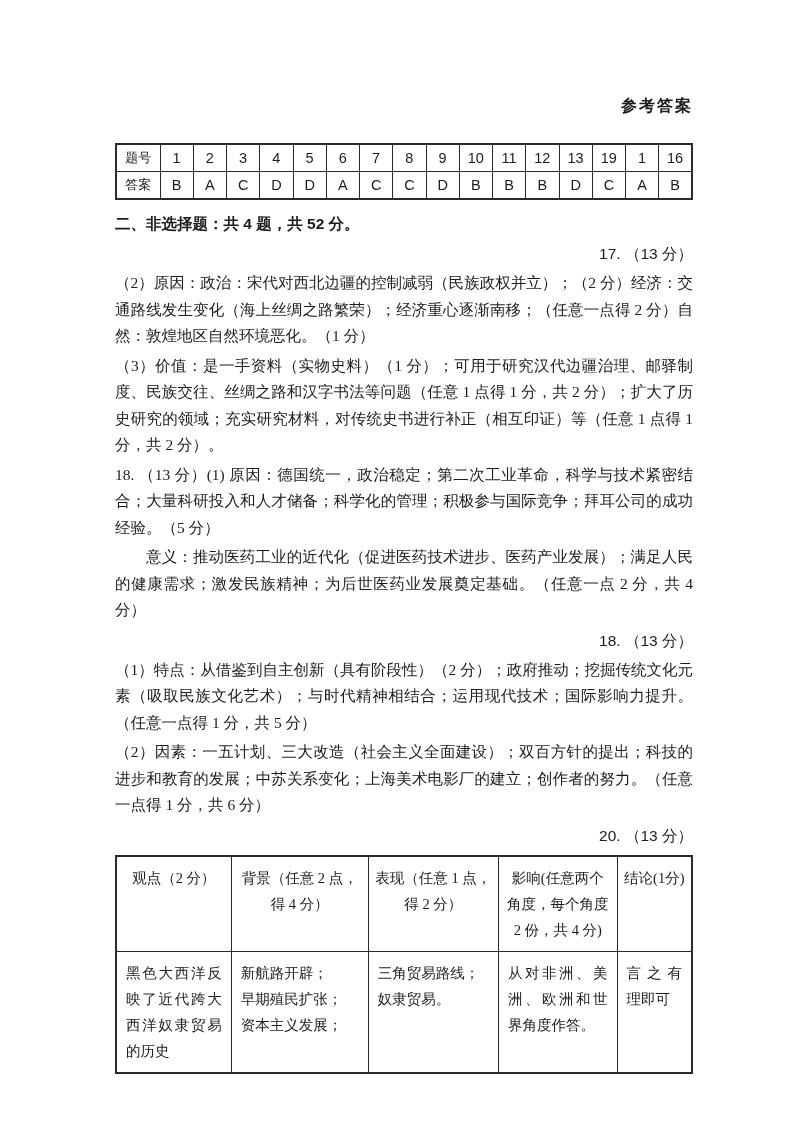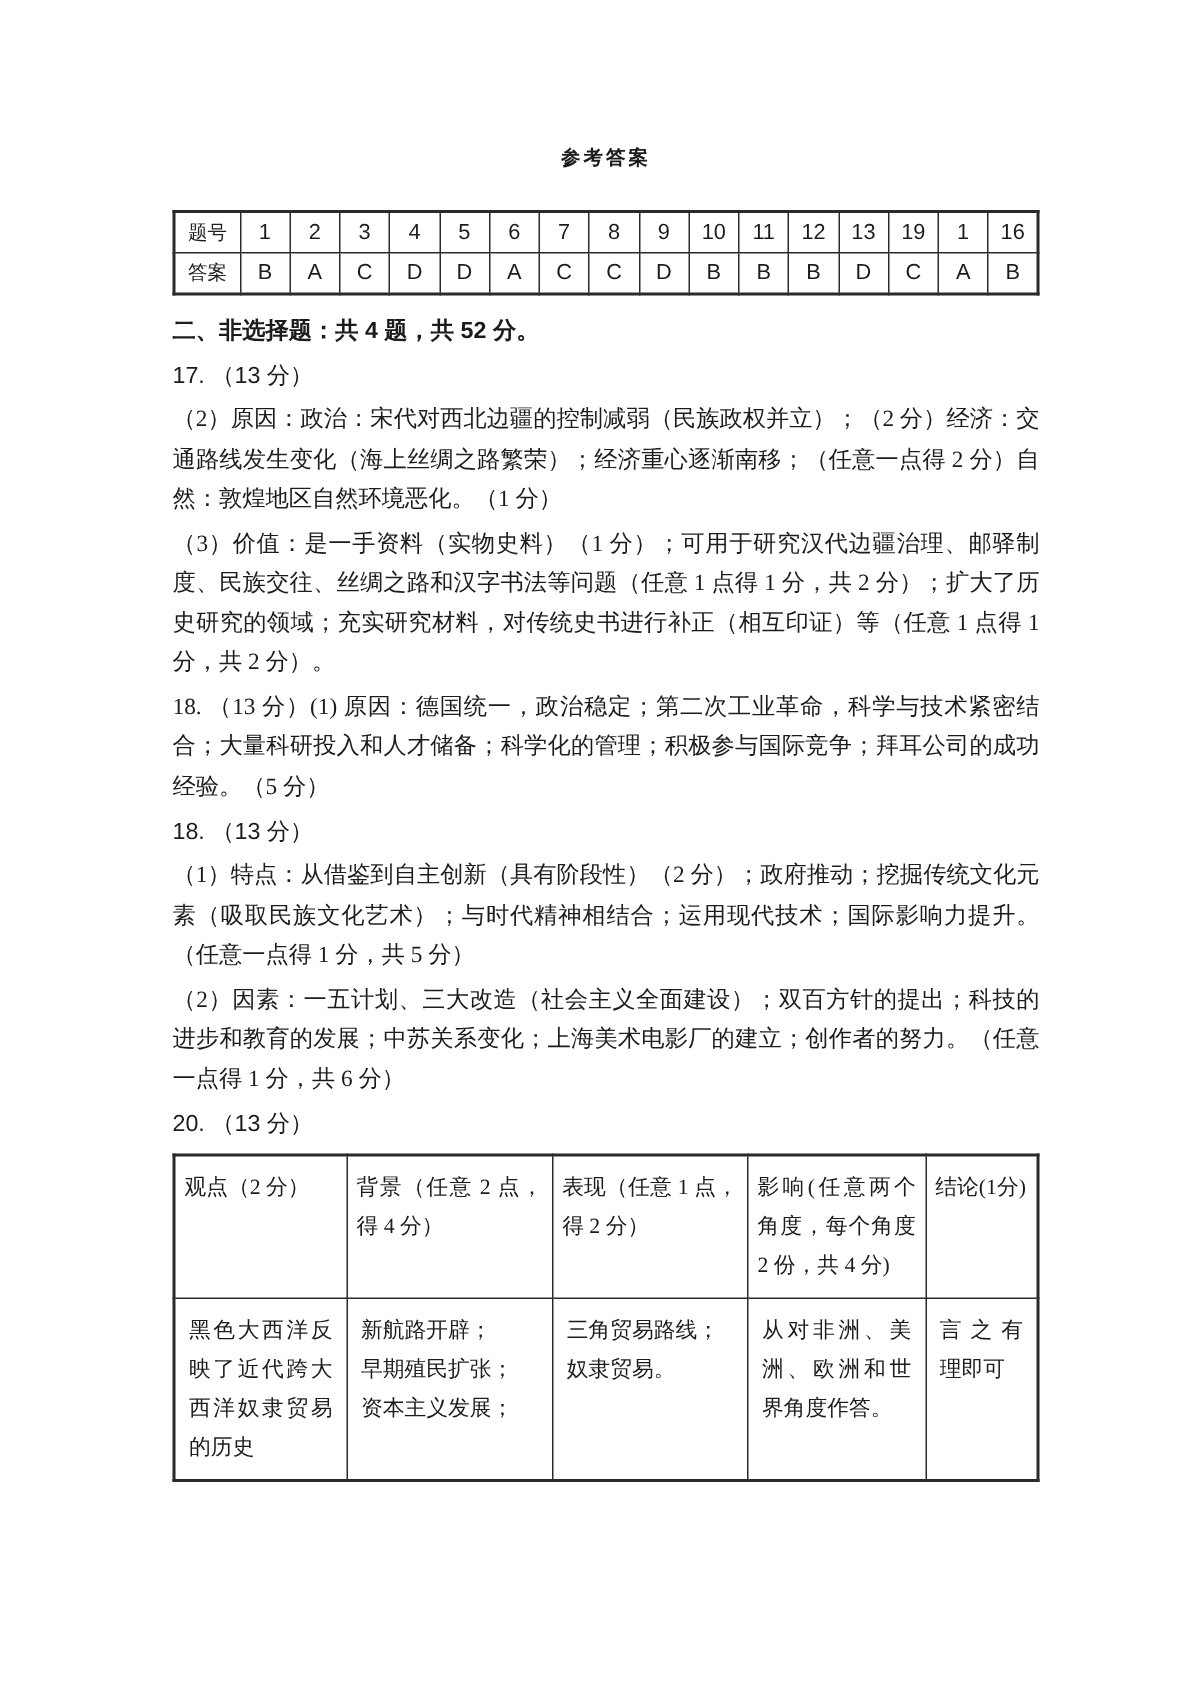--- a/index.html
+++ b/index.html
@@ -9,24 +9,24 @@
     height: 1131px;
     margin: 0 auto;
     background: #ffffff;
     box-sizing: border-box;
     padding: 96px 107px 40px 115px;
     color: #1c1c1c;
     font-family: "Liberation Serif", serif;
     overflow: hidden;
   }
   .doc-title {
-    text-align: center;
+    text-align: right;
     font-family: "Liberation Sans", sans-serif;
     font-weight: 700;
-    font-size: 13px;
+    font-size: 16px;
     letter-spacing: 2px;
     margin-bottom: 26px;
   }
   
   table.ans-table {
     width: 100%;
     border-collapse: collapse;
     table-layout: fixed;
     border: 2px solid #2a2a2a;
     margin-bottom: 10px;
@@ -56,40 +56,42 @@
     font-size: 15.5px;
     line-height: 28px;
     margin: 2px 0;
   }
   .q-head {
     font-family: "Liberation Sans", sans-serif;
     font-weight: 400;
     font-size: 15.5px;
     line-height: 27px;
     margin: 2px 0;
+    text-align: right;
   }
   .indent { text-indent: 2em; }
   
   table.q20-table {
     width: 100%;
     border-collapse: collapse;
     table-layout: fixed;
     border: 2px solid #2a2a2a;
     margin-top: 6px;
   }
   table.q20-table th, table.q20-table td {
     border: 1px solid #2a2a2a;
     font-weight: 400;
     font-size: 14.5px;
     line-height: 26px;
     vertical-align: top;
     padding: 8px 9px;
     text-align: justify;
   }
   table.q20-table th {
+    text-align: center;
     height: 72px;
     padding: 8px 6px;
   }
   table.q20-table td { height: 62px; }
   .preline { white-space: pre-line; }
 </style>
 </head>
 <body>
 
 <div class="page">
@@ -158,20 +160,21 @@
   </tbody>
     </table>
 
   <div class="part-head">二、非选择题：共 4 题，共 52 分。</div>
 
   <div class="q-head">17. （13 分）</div>
   <div class="p">（2）原因：政治：宋代对西北边疆的控制减弱（民族政权并立）；（2 分）经济：交通路线发生变化（海上丝绸之路繁荣）；经济重心逐渐南移；（任意一点得 2 分）自然：敦煌地区自然环境恶化。（1 分）</div>
   <div class="p">（3）价值：是一手资料（实物史料）（1 分）；可用于研究汉代边疆治理、邮驿制度、民族交往、丝绸之路和汉字书法等问题（任意 1 点得 1 分，共 2 分）；扩大了历史研究的领域；充实研究材料，对传统史书进行补正（相互印证）等（任意 1 点得 1 分，共 2 分）。</div>
 
   <div class="p">18. （13 分）(1) 原因：德国统一，政治稳定；第二次工业革命，科学与技术紧密结合；大量科研投入和人才储备；科学化的管理；积极参与国际竞争；拜耳公司的成功经验。（5 分）</div>
+  <div class="p indent">意义：推动医药工业的近代化（促进医药技术进步、医药产业发展）；满足人民的健康需求；激发民族精神；为后世医药业发展奠定基础。（任意一点 2 分，共 4 分）</div>
 
   <div class="q-head">18. （13 分）</div>
   <div class="p">（1）特点：从借鉴到自主创新（具有阶段性）（2 分）；政府推动；挖掘传统文化元素（吸取民族文化艺术）；与时代精神相结合；运用现代技术；国际影响力提升。（任意一点得 1 分，共 5 分）</div>
   <div class="p">（2）因素：一五计划、三大改造（社会主义全面建设）；双百方针的提出；科技的进步和教育的发展；中苏关系变化；上海美术电影厂的建立；创作者的努力。（任意一点得 1 分，共 6 分）</div>
 
   <div class="q-head">20. （13 分）</div>
 
   <table class="q20-table">
     <colgroup>
       <col style="width:20%">

